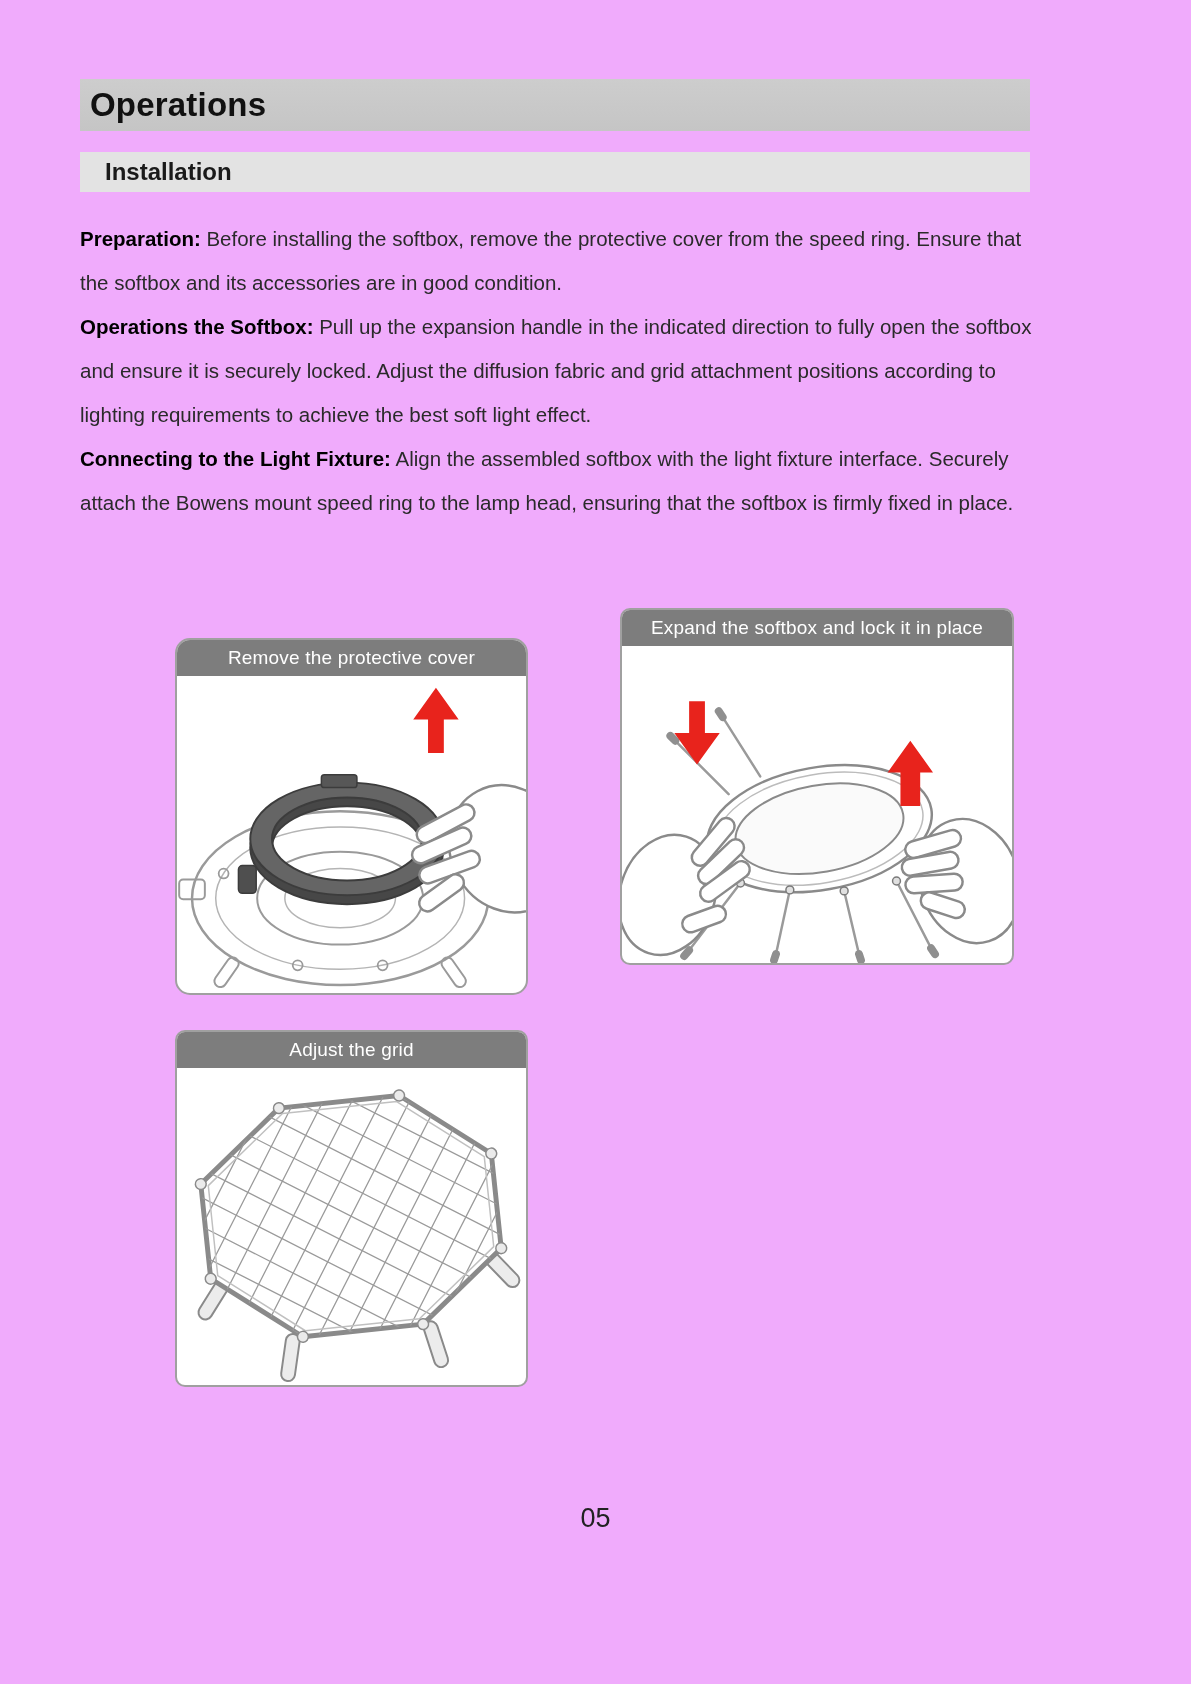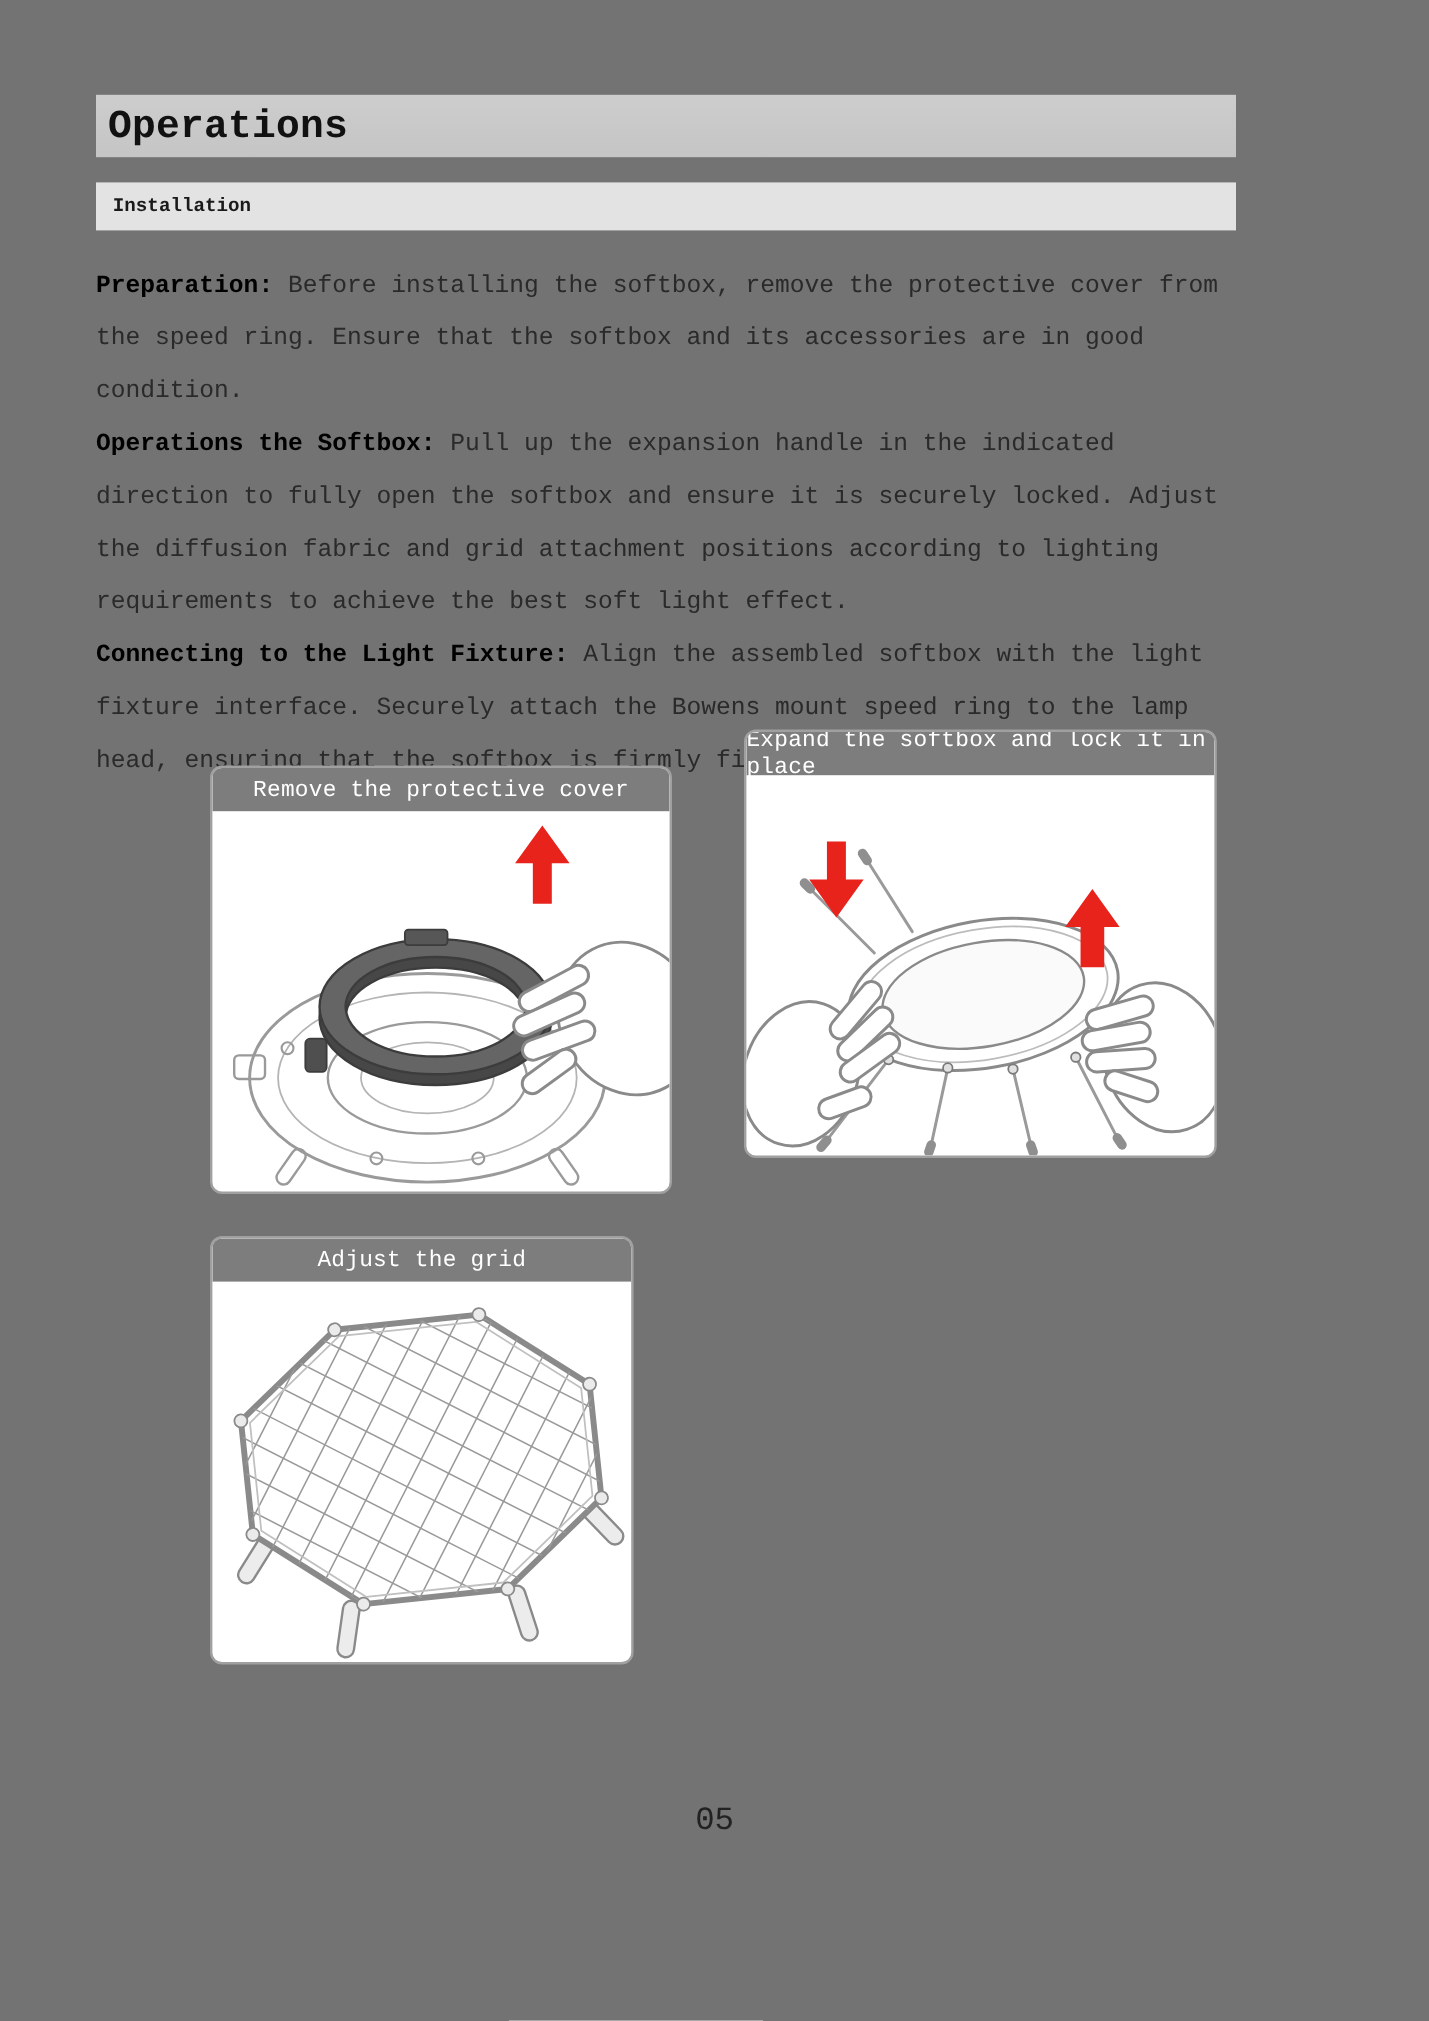--- a/index.html
+++ b/index.html
@@ -2,24 +2,23 @@
 <html><head>
 <meta charset="utf-8">
 <style>
   * { box-sizing: border-box; margin: 0; padding: 0; }
   html, body { background: #ffffff; }
   body { font-family: "Liberation Sans", "DejaVu Sans", sans-serif; color: #222; }
   .page {
     position: relative;
     width: 1191px;
     height: 1684px;
-    background: #737373;
+    background: #f0abfc;
     margin: 0 auto;
     overflow: hidden;
-    font-family: Liberation Mono, monospace;
   }
   .title-bar {
     position: absolute;
     left: 80px; top: 79px;
     width: 950px; height: 52px;
     background: linear-gradient(#cdcdcd, #c5c5c5);
     display: flex; align-items: center;
   }
   .title-bar h1 {
     font-size: 33px;
@@ -29,43 +28,44 @@
     letter-spacing: 0.2px;
   }
   .section-bar {
     position: absolute;
     left: 80px; top: 152px;
     width: 950px; height: 40px;
     background: #e3e3e3;
     display: flex; align-items: center;
   }
   .section-bar h2 {
-    font-size: 16px;
+    font-size: 24px;
     font-weight: 600;
     color: #1a1a1a;
     padding-left: 14px;
+    margin-left: 11px;
   }
   .body-text {
     position: absolute;
     left: 80px; top: 217px;
     width: 952px;
     font-size: 20.5px;
     line-height: 44px;
     color: #2a2a2a;
   }
   .body-text p { margin: 0; }
   .body-text strong { color: #000; font-weight: bold; }
   .fig {
     position: absolute;
     border: 2px solid #a0a0a0;
     border-radius: 10px;
     background: #ffffff;
     overflow: hidden;
   }
-  .fig-remove   { left: 175px; top: 638px; width: 385px; height: 357px; }
+  .fig-remove   { left: 175px; top: 638px; width: 353px; height: 357px; border-radius: 15px; }
   .fig-expand   { left: 620px; top: 608px; width: 394px; height: 357px; }
   .fig-grid     { left: 175px; top: 1030px; width: 353px; height: 357px; }
   .fig-caption {
     height: 36px;
     background: #7d7d7d;
     color: #ffffff;
     font-size: 19px;
     display: flex; align-items: center; justify-content: center;
     letter-spacing: 0.2px;
   }

